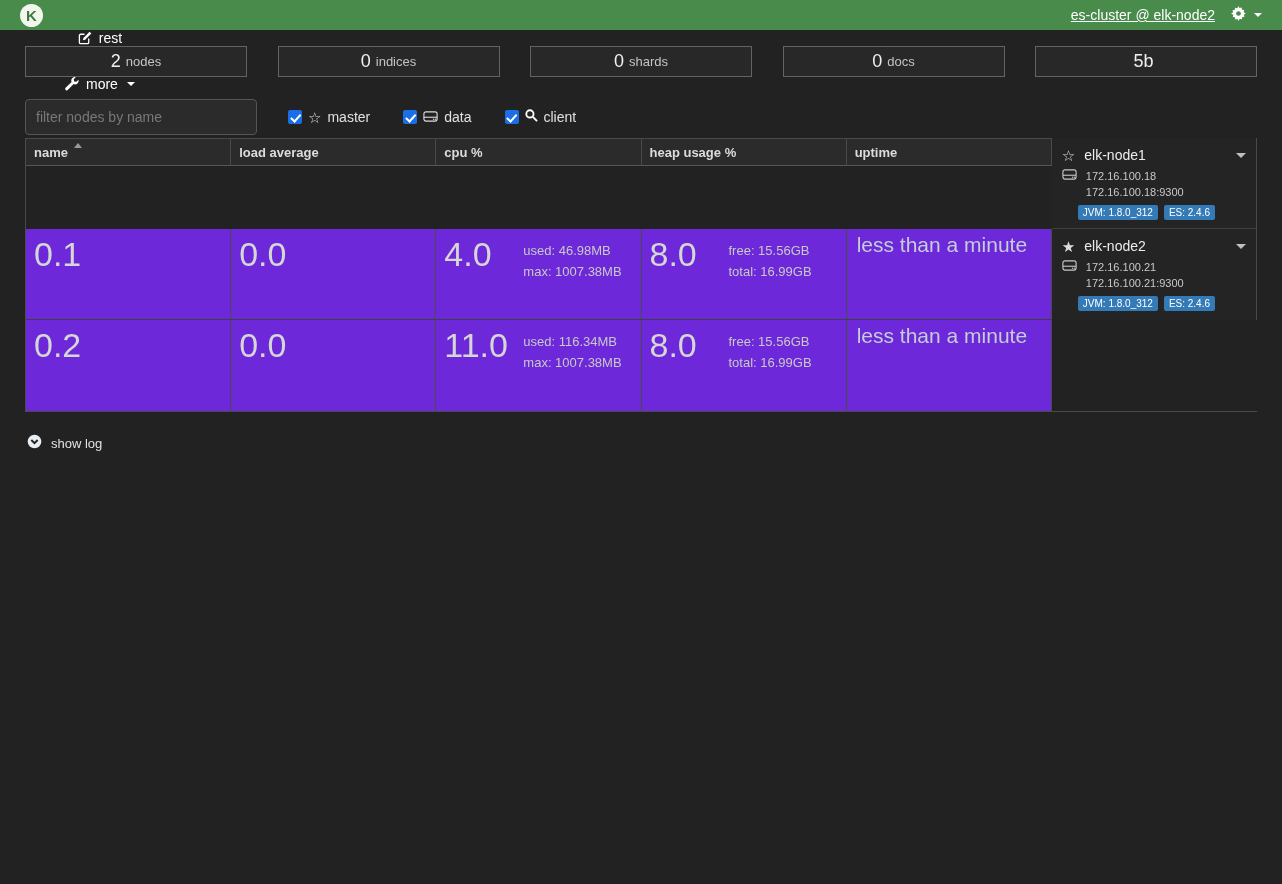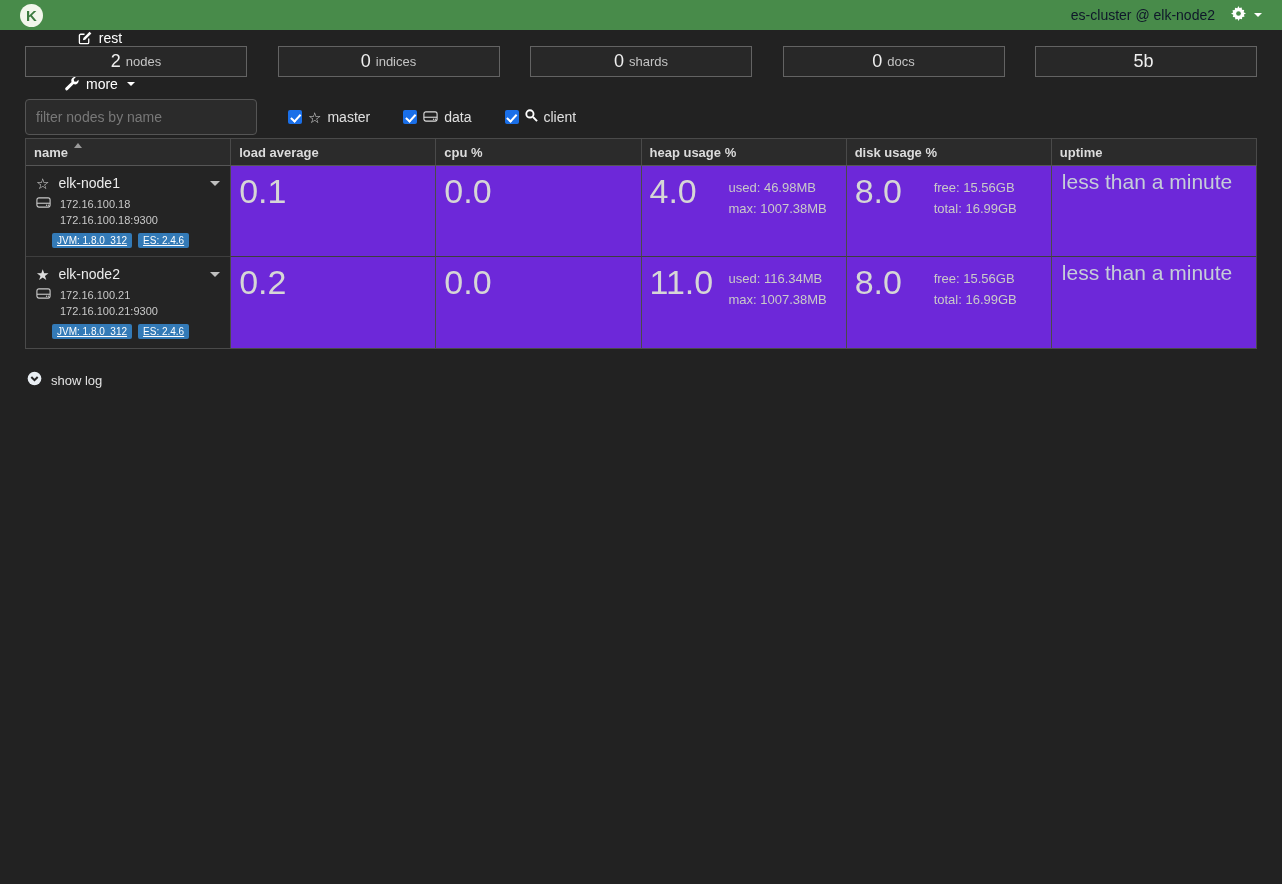--- a/index.html
+++ b/index.html
@@ -23,21 +23,21 @@
     margin-right:22px; cursor:default;
   }
   .nav-items { display:flex; align-items:center; gap:30px;flex-direction:column; }
   .nav-item { display:flex; align-items:center; gap:7px; font-size:14px; cursor:pointer; }
   .nav-item svg { display:block; }
   .caret {
     width:0; height:0; border-left:4px solid transparent; border-right:4px solid transparent;
     border-top:4px solid #fff; margin-left:2px;
   }
   .nav-right { margin-left:auto; display:flex; align-items:center; gap:16px; }
-  .cluster-label { font-size:14px; color:#0f172a; }
+  .cluster-label { font-size:14px; color:#ffffff;text-decoration:underline; }
   .gear-btn { display:flex; align-items:center; gap:6px; cursor:pointer; }
 
   
   .stats-row {
     margin:16px 25px 0 25px; display:flex; justify-content:space-between;
   }
   .stat-box {
     width:222px; height:31px; border:1px solid #636363; background:#282828;
     display:flex; align-items:center; justify-content:center; gap:5px;
   }
@@ -90,21 +90,21 @@
   .name-line1 .star { margin-right:9px; }
   .node-caret {
     margin-left:auto; width:0; height:0; border-left:5px solid transparent;
     border-right:5px solid transparent; border-top:5px solid #c0c0c0; cursor:pointer;
   }
   .ip-line { display:flex; align-items:flex-end; gap:9px; padding:6px 8px 0 10px; font-size:11px; color:#c9c9c9; }
   .port-line { padding:4px 8px 0 34px; font-size:11px; color:#c9c9c9; }
   .badge-line { padding:7px 8px 0 26px; display:flex; gap:6px; }
   .badge {
     background:#337ab7; color:#fff; font-size:10px; padding:2px 5px; border-radius:2px;
-    white-space:nowrap; line-height:1.1;text-decoration:underline;
+    white-space:nowrap; line-height:1.1;
   }
 
   .metric { padding:6px 0 0 8px; display:flex; }
   .big-num { font-size:34px; color:#d6d6d6; line-height:1.15; min-width:79px; }
   .metric-details { padding-top:6px; font-size:13px; color:#c9c9c9; line-height:1.6; }
   .uptime-text { padding:2px 10px 0 10px; font-size:21px; line-height:1.38; color:#c5cdd8; }
 
   
   .show-log { margin:22px 0 0 27px; display:flex; align-items:center; gap:9px; cursor:pointer; }
   .show-log-label { font-size:13px; color:#e2e2e2; }
@@ -248,23 +248,20 @@
   <div class="th">
     <span>load average</span>
   </div>
   <div class="th">
     <span>cpu %</span>
   </div>
   <div class="th">
     <span>heap usage %</span>
   </div>
   <div class="th">
-    <span>disk usage %</span>
-  </div>
-  <div class="th">
     <span>uptime</span>
   </div>
 
   <div style="display:contents" class="row1">
     <div class="cell name-cell" style="border-bottom:1px solid #3e3e3e">
       <div class="name-line1">
         <span class="star">☆</span>
         <span>elk-node1</span>
         <span class="node-caret"></span>
       </div>

